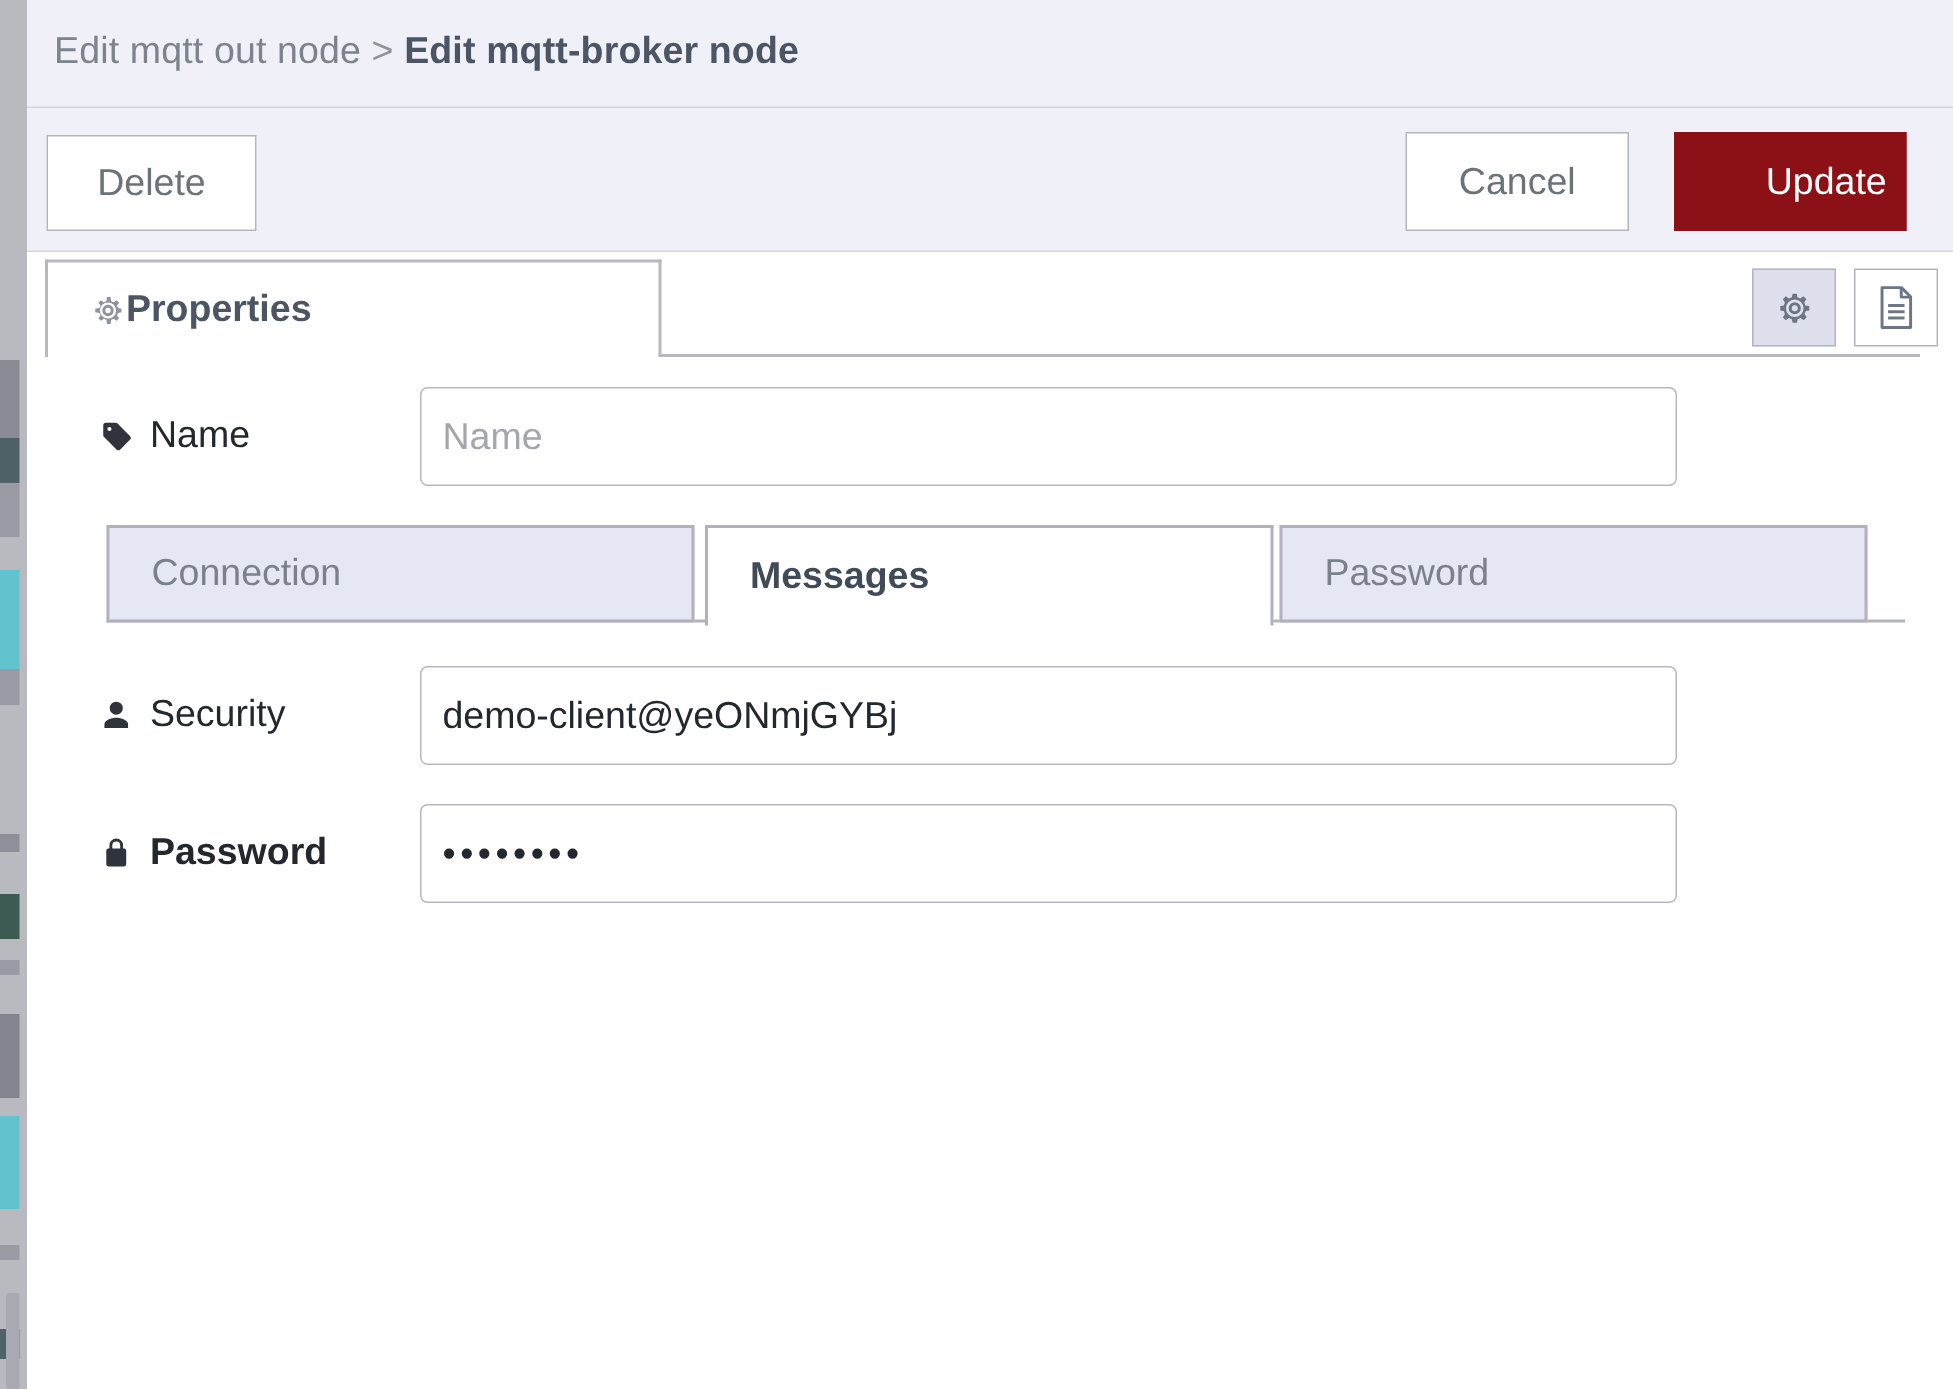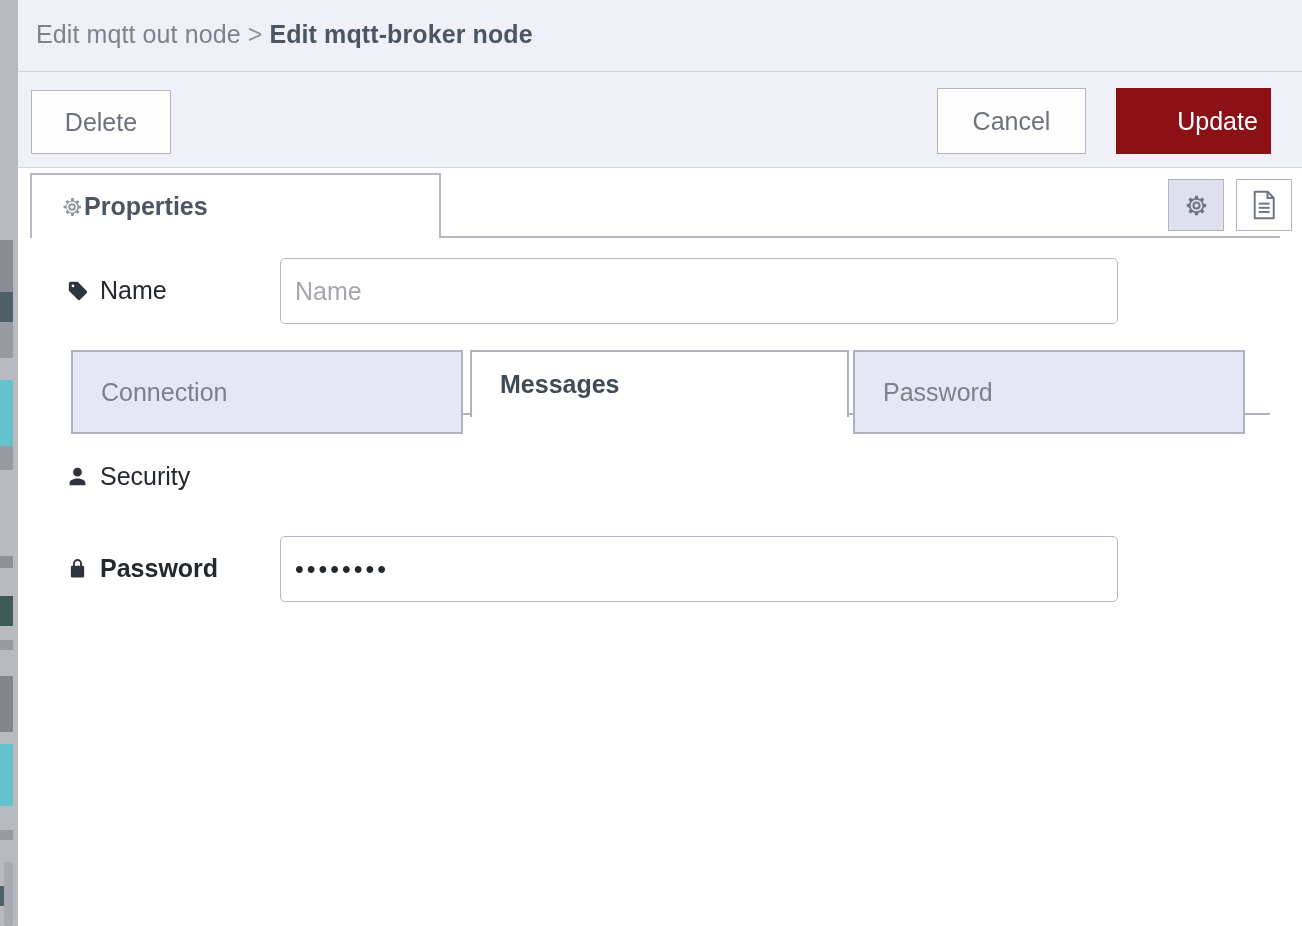--- a/index.html
+++ b/index.html
@@ -222,21 +222,21 @@
 
   
   #sub-tabs {
     position: absolute;
     left: 0; top: 112px;
     width: 1284px; height: 70px;
   }
   .sub-tab {
     position: absolute;
     top: 0;
-    height: 84px;
+    height: 65px;
     box-sizing: border-box;
     display: flex;
     align-items: center;
     padding-left: 28px;
     font-size: 25px;
     cursor: pointer;
   }
   .sub-tab.inactive {
     background: #e6e7f4;
     border: 2px solid #b1b1bf;
@@ -361,20 +361,21 @@
 
     <div class="form-row" id="row-username">
       <div class="form-label">
         <span class="lbl-icon">
           <svg width="21" height="21" viewBox="0 0 24 24" fill="#2e333c">
             <path d="M12 12a5 5 0 1 0 0-10 5 5 0 0 0 0 10zm0 2.2c-4 0-9 2-9 4.8V22h18v-3c0-2.8-5-4.8-9-4.8z"></path>
           </svg>
         </span>
         <span>Security</span>
       </div>
+      <input class="text-input" id="username-input" type="text" placeholder="" value="demo-client@yeONmjGYBj" style="">
     </div>
 
     <div class="form-row" id="row-password">
       <div class="form-label">
         <span class="lbl-icon">
           <svg width="19" height="21" viewBox="0 0 20 24" fill="#2e333c">
             <path d="M10 1.2A5.2 5.2 0 0 0 4.8 6.4v2.4H4a1.6 1.6 0 0 0-1.6 1.6v10.4A1.6 1.6 0 0 0 4 22.4h12a1.6 1.6 0 0 0 1.6-1.6V10.4A1.6 1.6 0 0 0 16 8.8h-.8V6.4A5.2 5.2 0 0 0 10 1.2zm0 2.2a3 3 0 0 1 3 3v2.4H7V6.4a3 3 0 0 1 3-3z"></path>
           </svg>
         </span>
         <span>Password</span>

